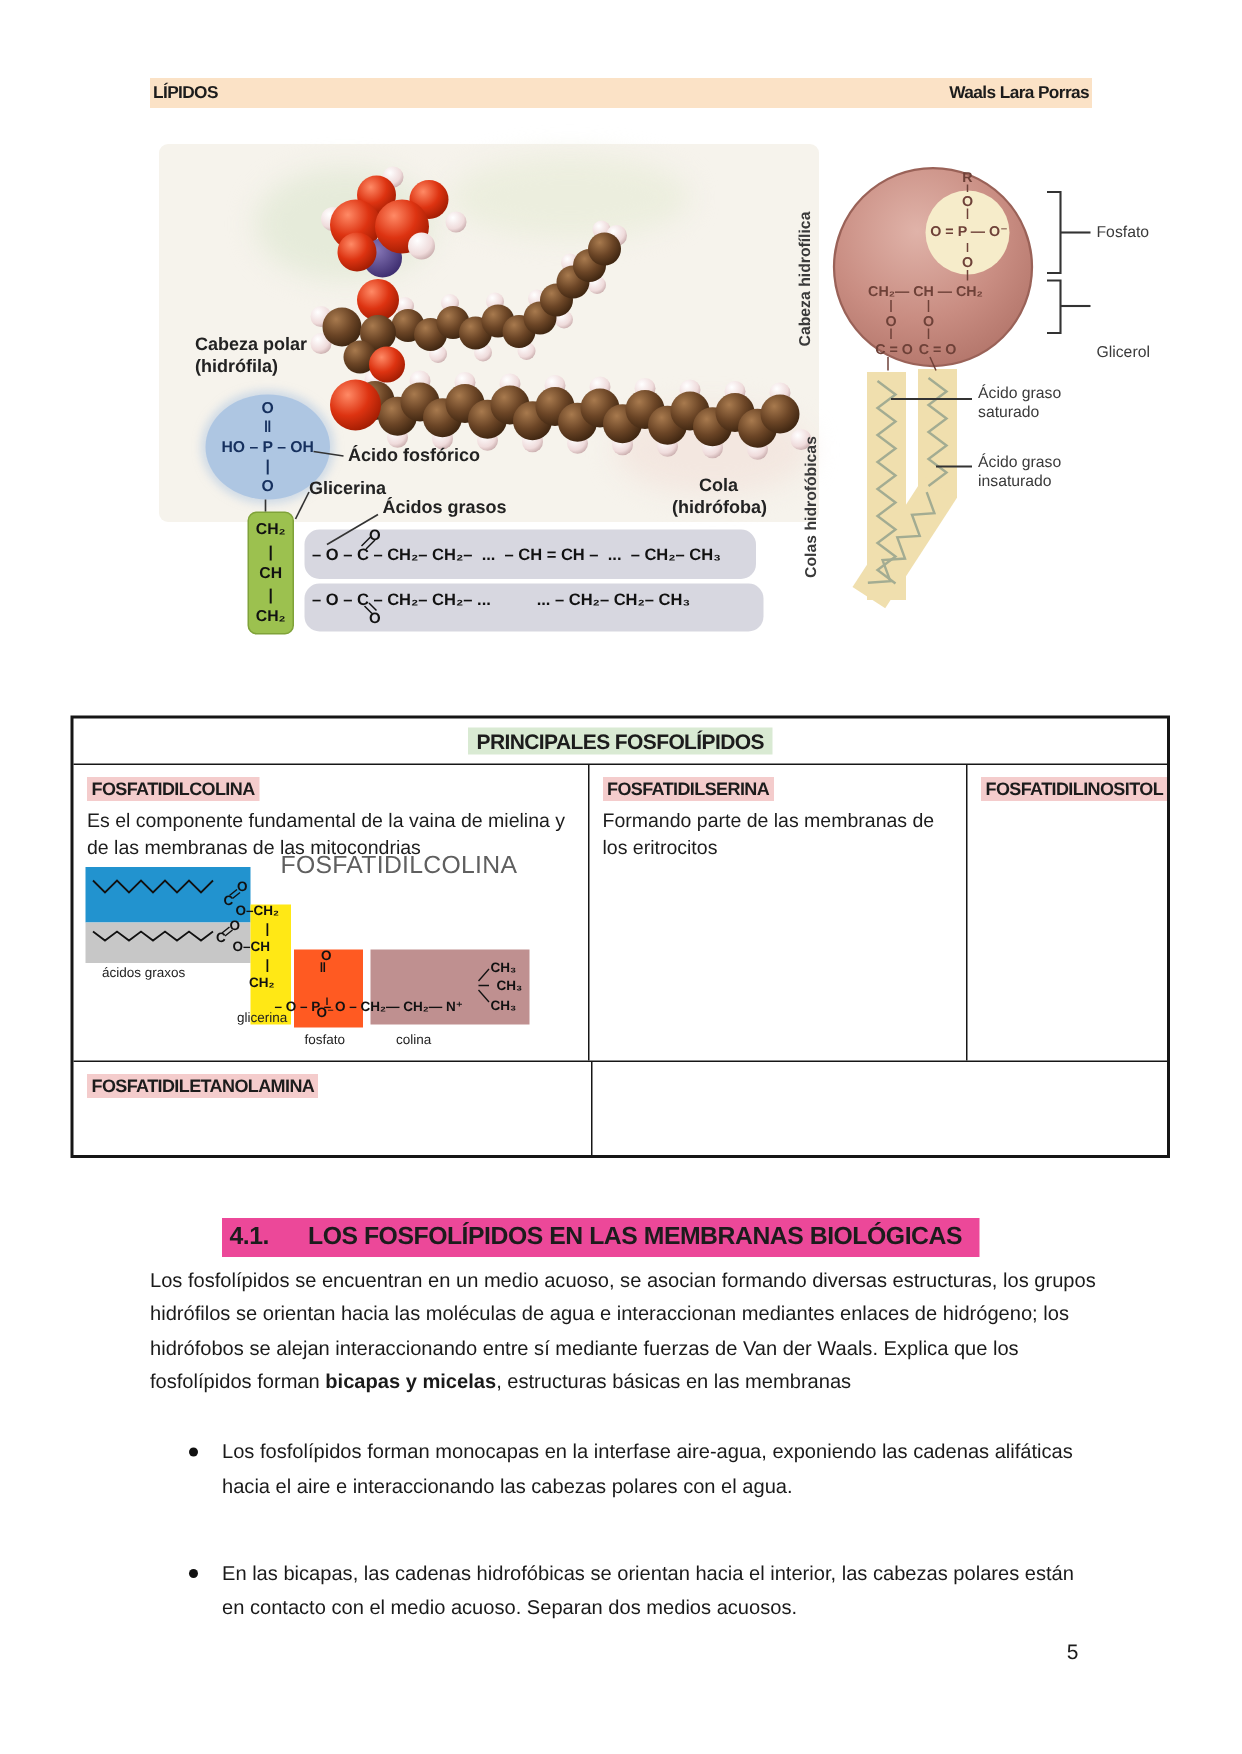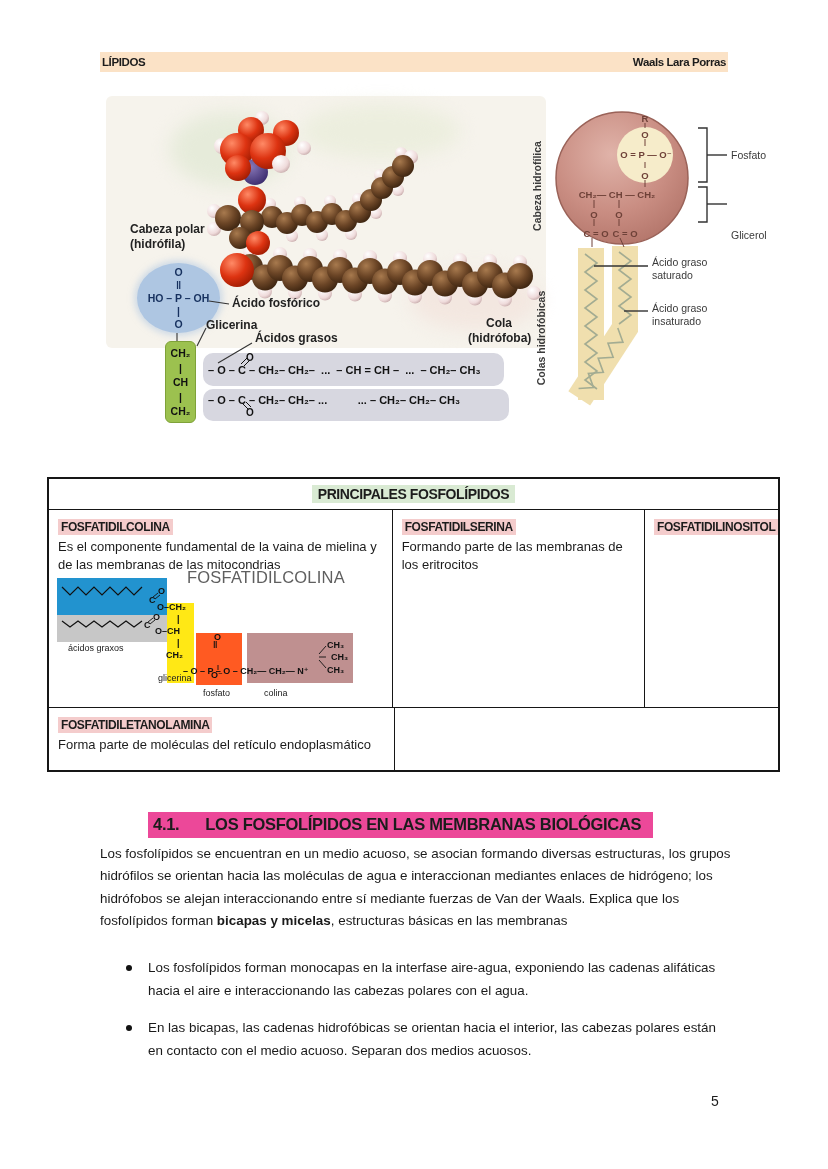--- a/index.html
+++ b/index.html
@@ -64,21 +64,21 @@
   .fc-mauve{left:192px;top:67px;width:106px;height:50px;background:#bf9090;}
   .fc-t{position:absolute;font-size:9px;font-weight:700;color:#111;white-space:nowrap;z-index:6;}
   .fc-lab{position:absolute;font-size:9px;color:#222;font-weight:400;z-index:6;}
   
   .sec-heading{left:148px;top:812px;background:#ec4899;padding:3px 12px 4px 5px;font-size:16.5px;
     font-weight:700;letter-spacing:-0.3px;white-space:nowrap;}
   .sec-heading .num{margin-right:26px;}
   .para{left:100px;top:843px;width:648px;font-size:13.4px;line-height:22.3px;color:#1a1a1a;}
   .bullets{left:148px;top:957px;width:582px;margin:0;padding:0;list-style:none;}
   .bullets li{position:relative;font-size:13.4px;line-height:22.5px;color:#1a1a1a;}
-  .bullets li + li{margin-top:15px;}
+  .bullets li + li{margin-top:36px;}
   .bullets li::before{content:"";position:absolute;left:-22px;top:8px;width:6px;height:6px;border-radius:50%;background:#111;}
   .pagenum{left:700px;top:1093px;width:30px;text-align:center;font-size:14px;}
 </style>
 </head>
 <body>
 
 <div class="abs doc-header">
   <span class="cond">LÍPIDOS</span>
   <span class="cond">Waals Lara Porras</span>
 </div>
@@ -91,21 +91,21 @@
 <div class="abs figlabel pre" style="left:130px;top:222px;">Cabeza polar
 (hidrófila)</div>
 <div class="abs head-ellipse pre">O
 ‖
 HO – P – OH
 |
 O</div>
 <div class="abs figlabel" style="left:232px;top:296px;">Ácido fosfórico</div>
 <div class="abs figlabel" style="left:206px;top:318px;">Glicerina</div>
 <div class="abs figlabel" style="left:255px;top:331px;">Ácidos grasos</div>
-<div class="abs figlabel pre" style="left:468px;top:316px;width:62px;text-align:center;">Cola
+<div class="abs figlabel pre" style="left:448px;top:316px;width:62px;text-align:center;">Cola
 (hidrófoba)</div>
 
 <div class="abs glyc-box pre">CH₂
 |
 CH
 |
 CH₂</div>
 <div class="abs fa-bar bar1"></div>
 <div class="abs fa-bar bar2"></div>
 <div class="abs chaintxt prex" style="left:208px;top:364px;">– O – C – CH₂– CH₂–  ...  – CH = CH –  ...  – CH₂– CH₃</div>
@@ -306,21 +306,20 @@
       <span class="hl-pink cond">FOSFATIDILSERINA</span>
       <div class="cell-text">Formando parte de las membranas de los eritrocitos</div>
     </div>
     <div class="t-cell c2">
       <span class="hl-pink cond">FOSFATIDILINOSITOL</span>
     </div>
   </div>
   <div class="t-row r2">
     <div class="t-cell c1">
       <span class="hl-pink cond">FOSFATIDILETANOLAMINA</span>
-      <div class="cell-text">Forma parte de moléculas del retículo endoplasmático</div>
     </div>
     <div class="t-cell c2"></div>
   </div>
 </div>
 
 <div class="abs fc-diagram">
   <span class="abs fc-title">FOSFATIDILCOLINA</span>
   <div class="fc-rect fc-blue"></div>
   <div class="fc-rect fc-gray"></div>
   <div class="fc-rect fc-yellow"></div>

